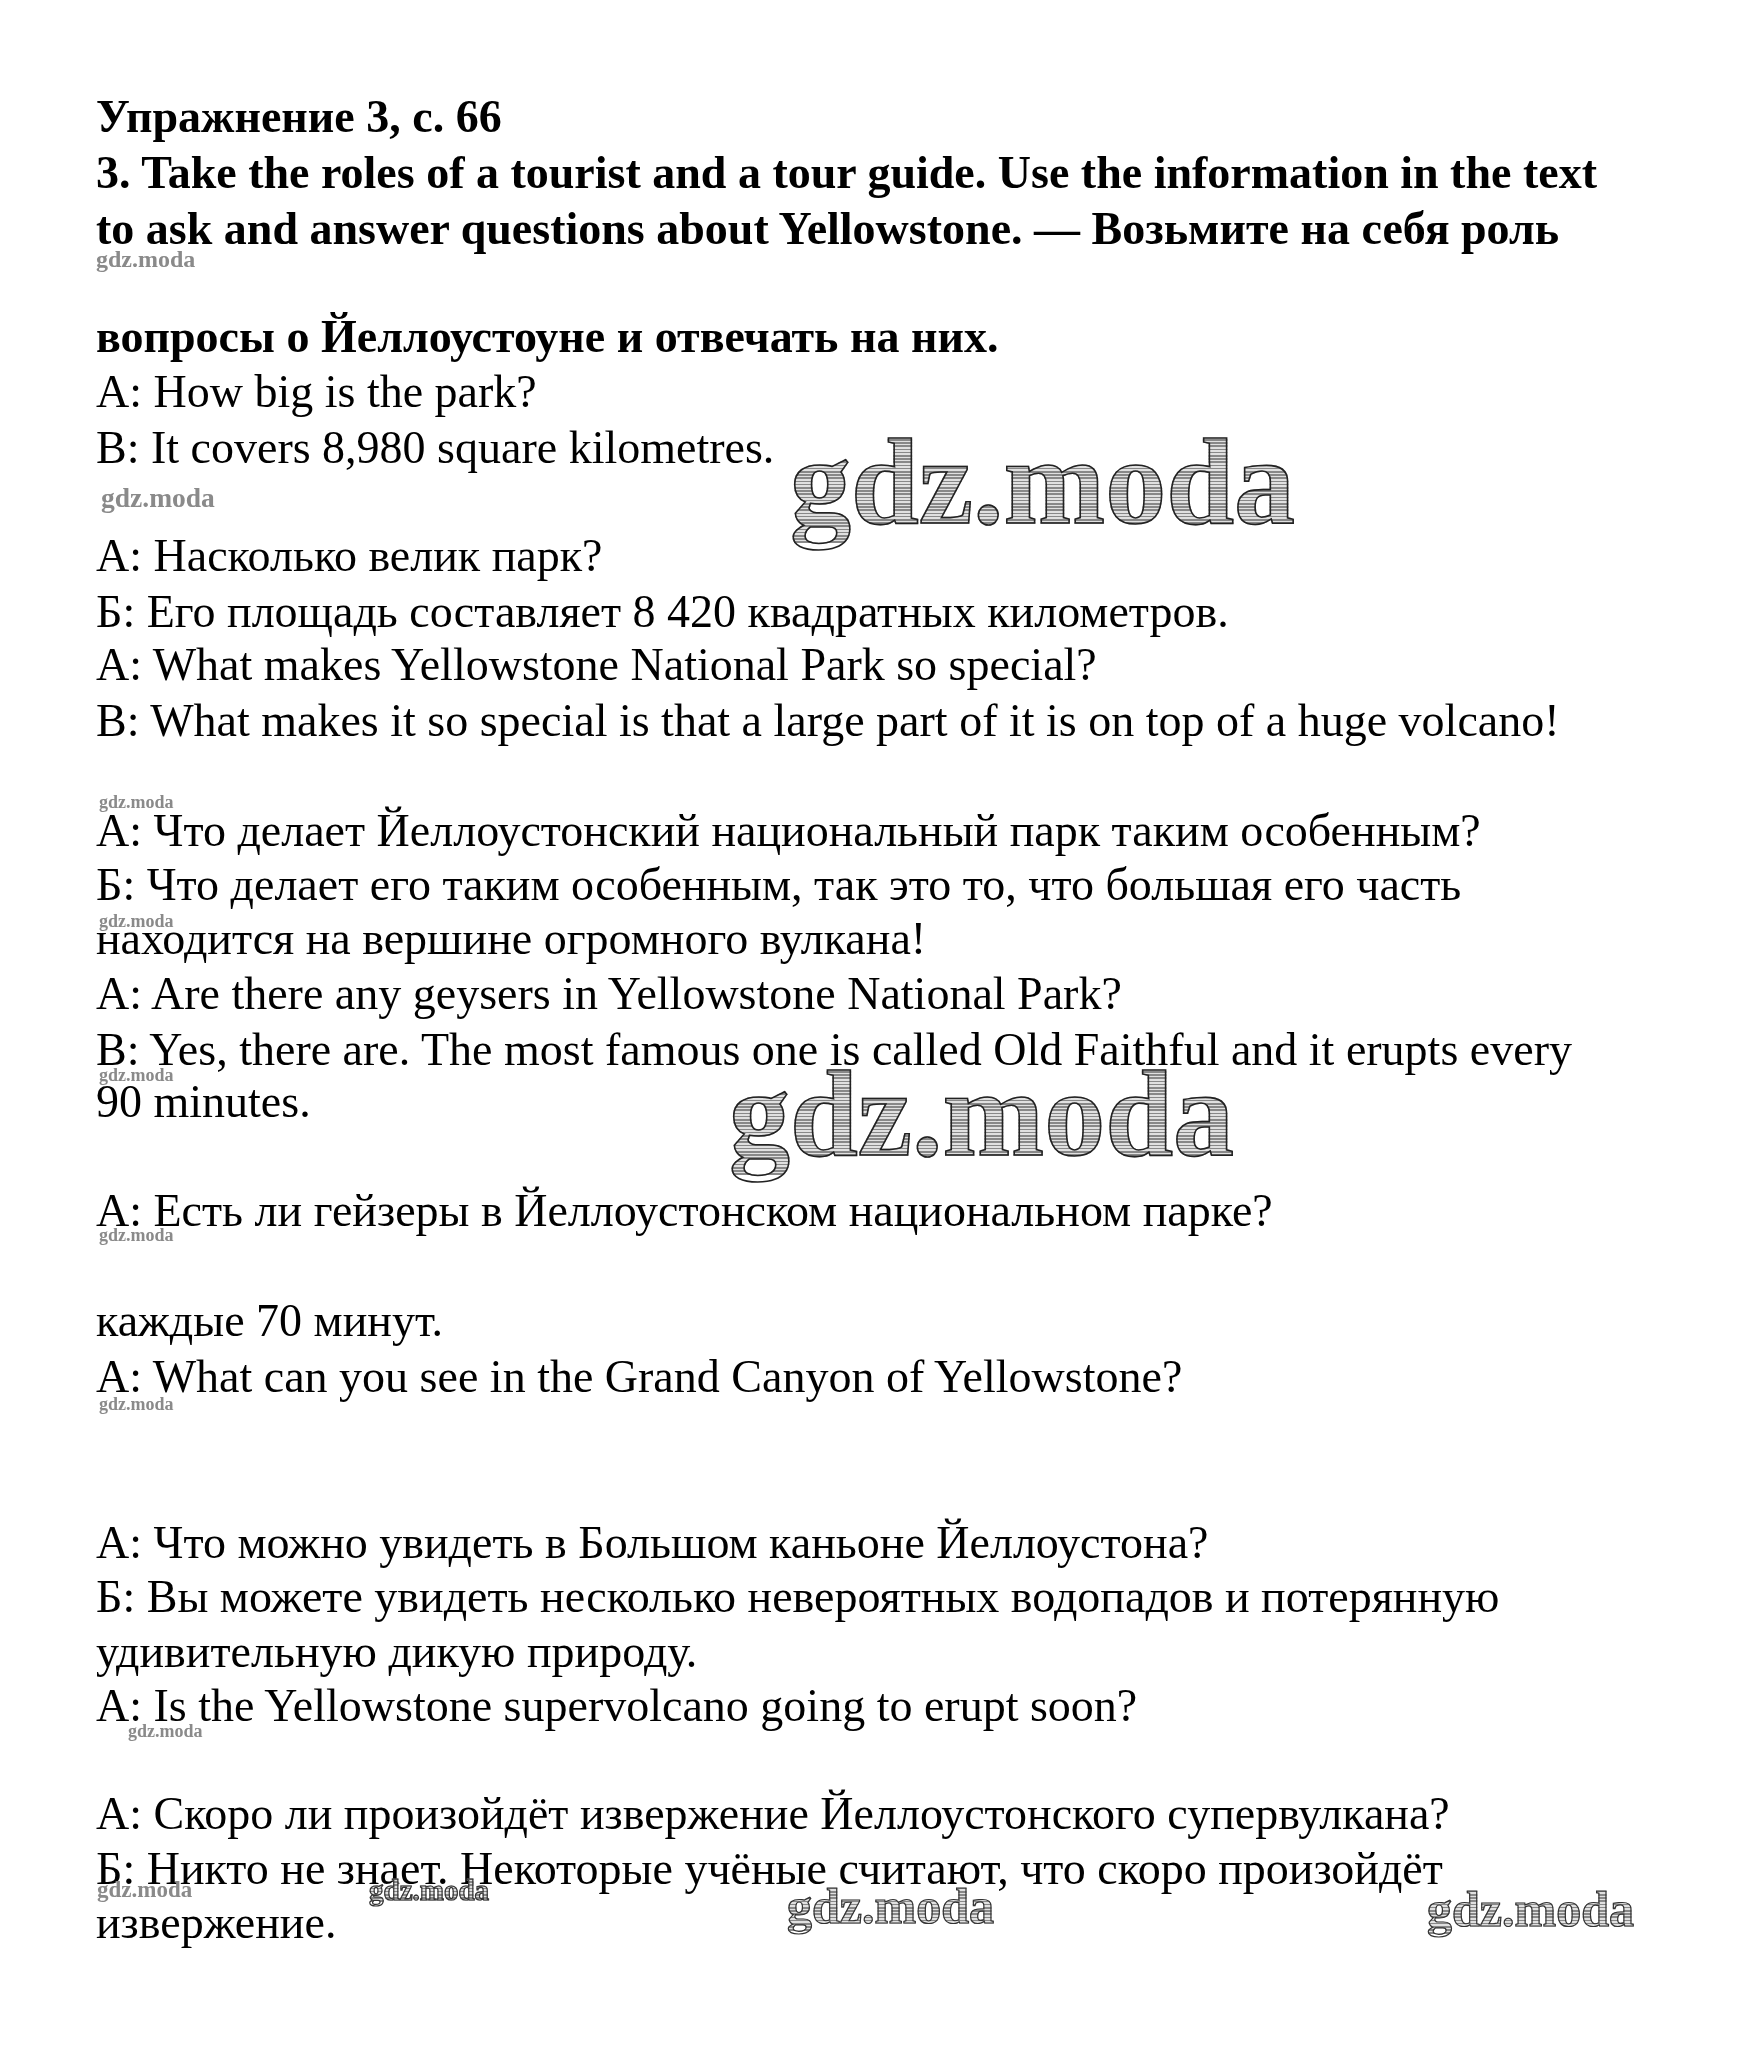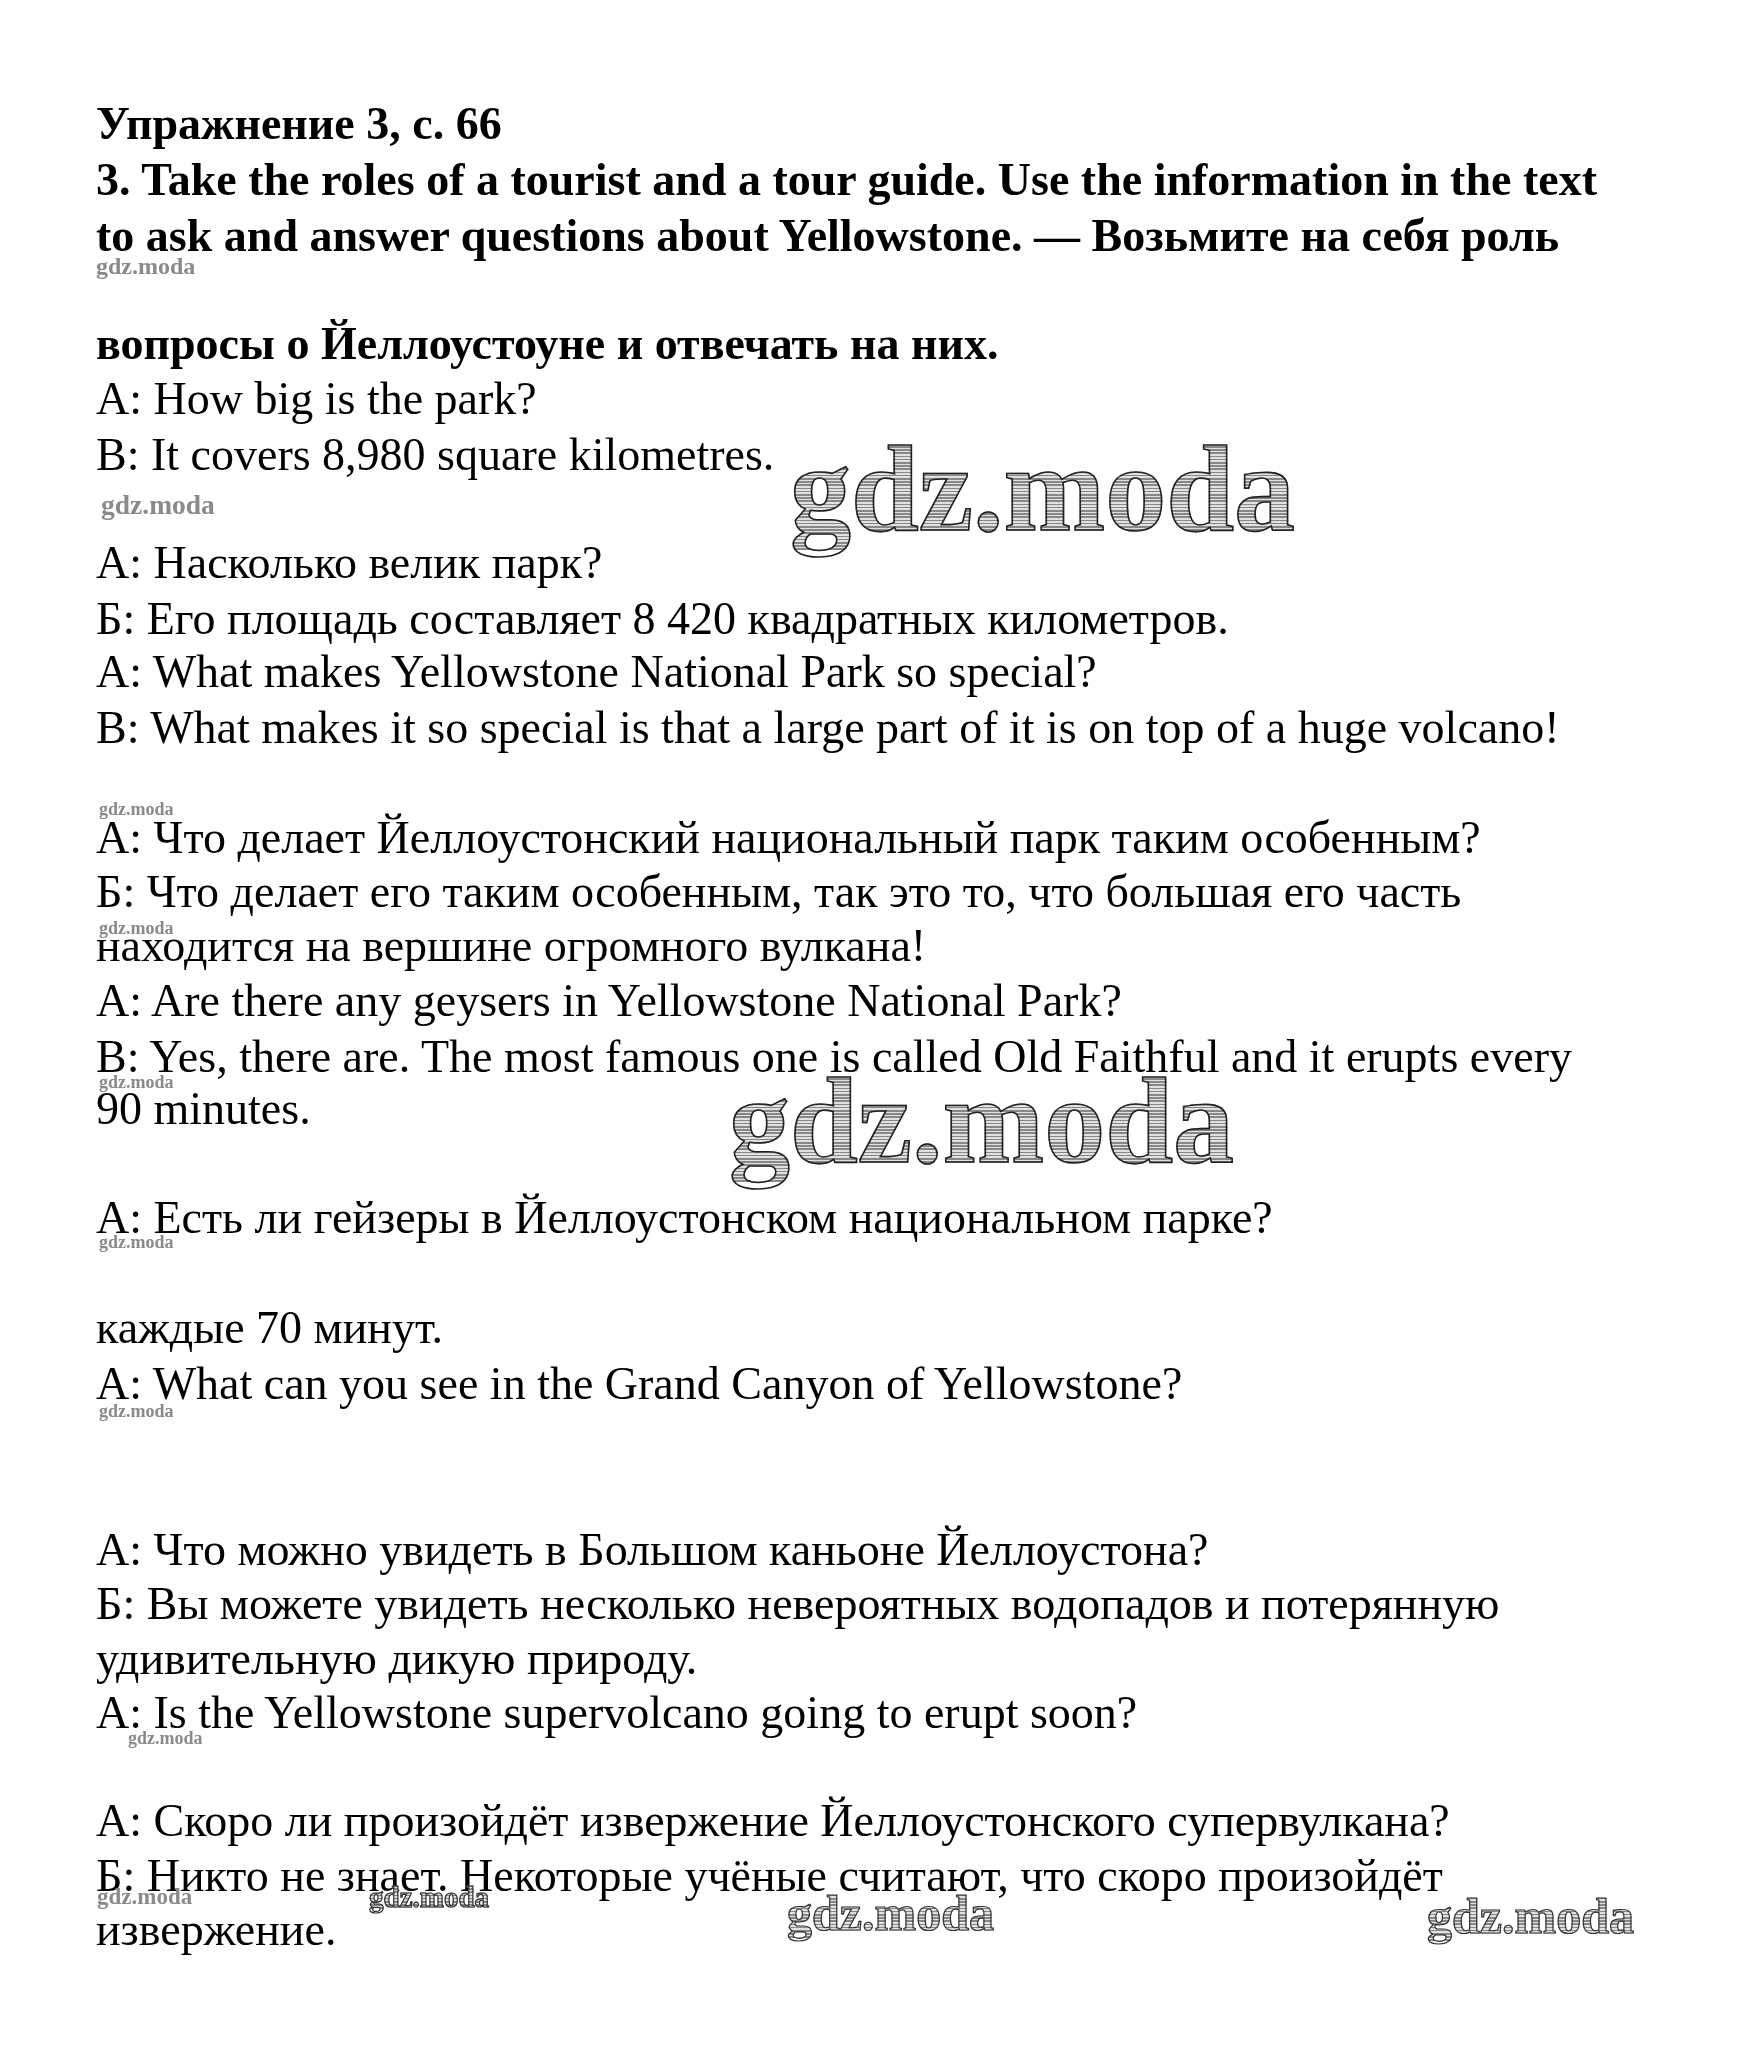--- a/index.html
+++ b/index.html
@@ -1,17 +1,17 @@
 <!DOCTYPE html>
 <html style="font-size:13px"><head>
 <meta charset="utf-8">
 <style>
   html, body { margin: 0; padding: 0; background: #ffffff; }
   body { width: 1764px; height: 2063px; position: relative; overflow: hidden; }
-  .page { position: absolute; left: 0; top: 7px; width: 1764px; height: 1680px; background: #fff; }
+  .page { position: absolute; left: 0; top: 0; width: 1764px; height: 1680px; background: #fff; }
   .line {
     position: absolute; left: 96px; height: 55px; line-height: 55px;
     font-family: "Liberation Serif", "DejaVu Serif", serif;
     font-size: 46px; color: #000; white-space: nowrap;
   }
   .bold { font-weight: bold; }
   .wm {
     position: absolute; font-family: "Liberation Serif", "DejaVu Serif", serif;
     white-space: nowrap; color: transparent;
     -webkit-text-stroke: 1.2px #333;

